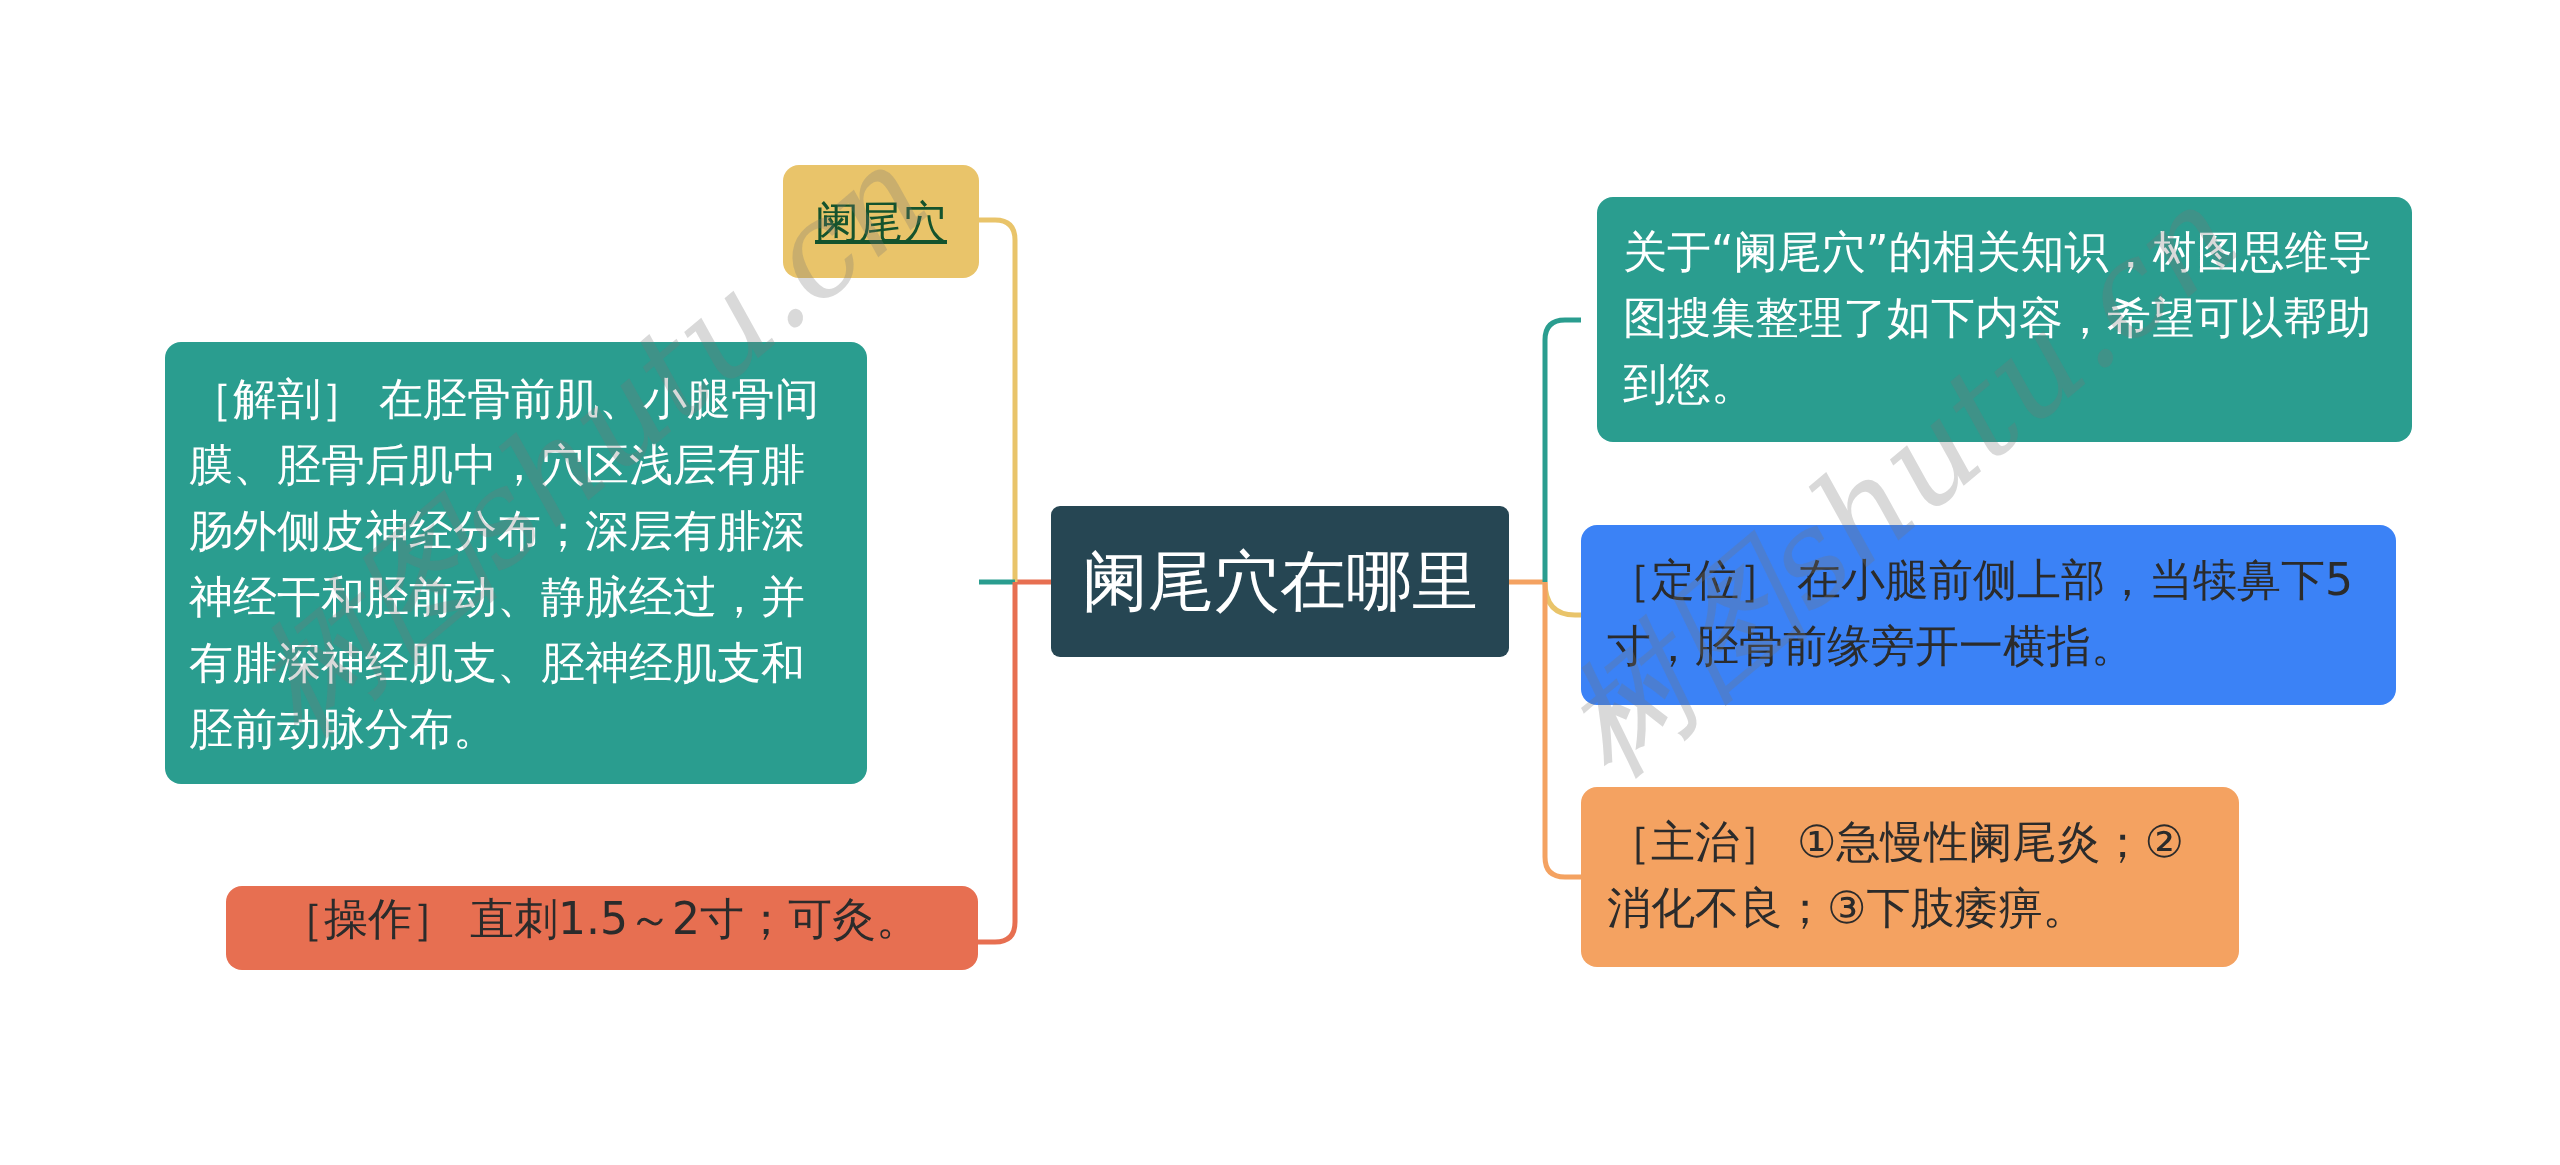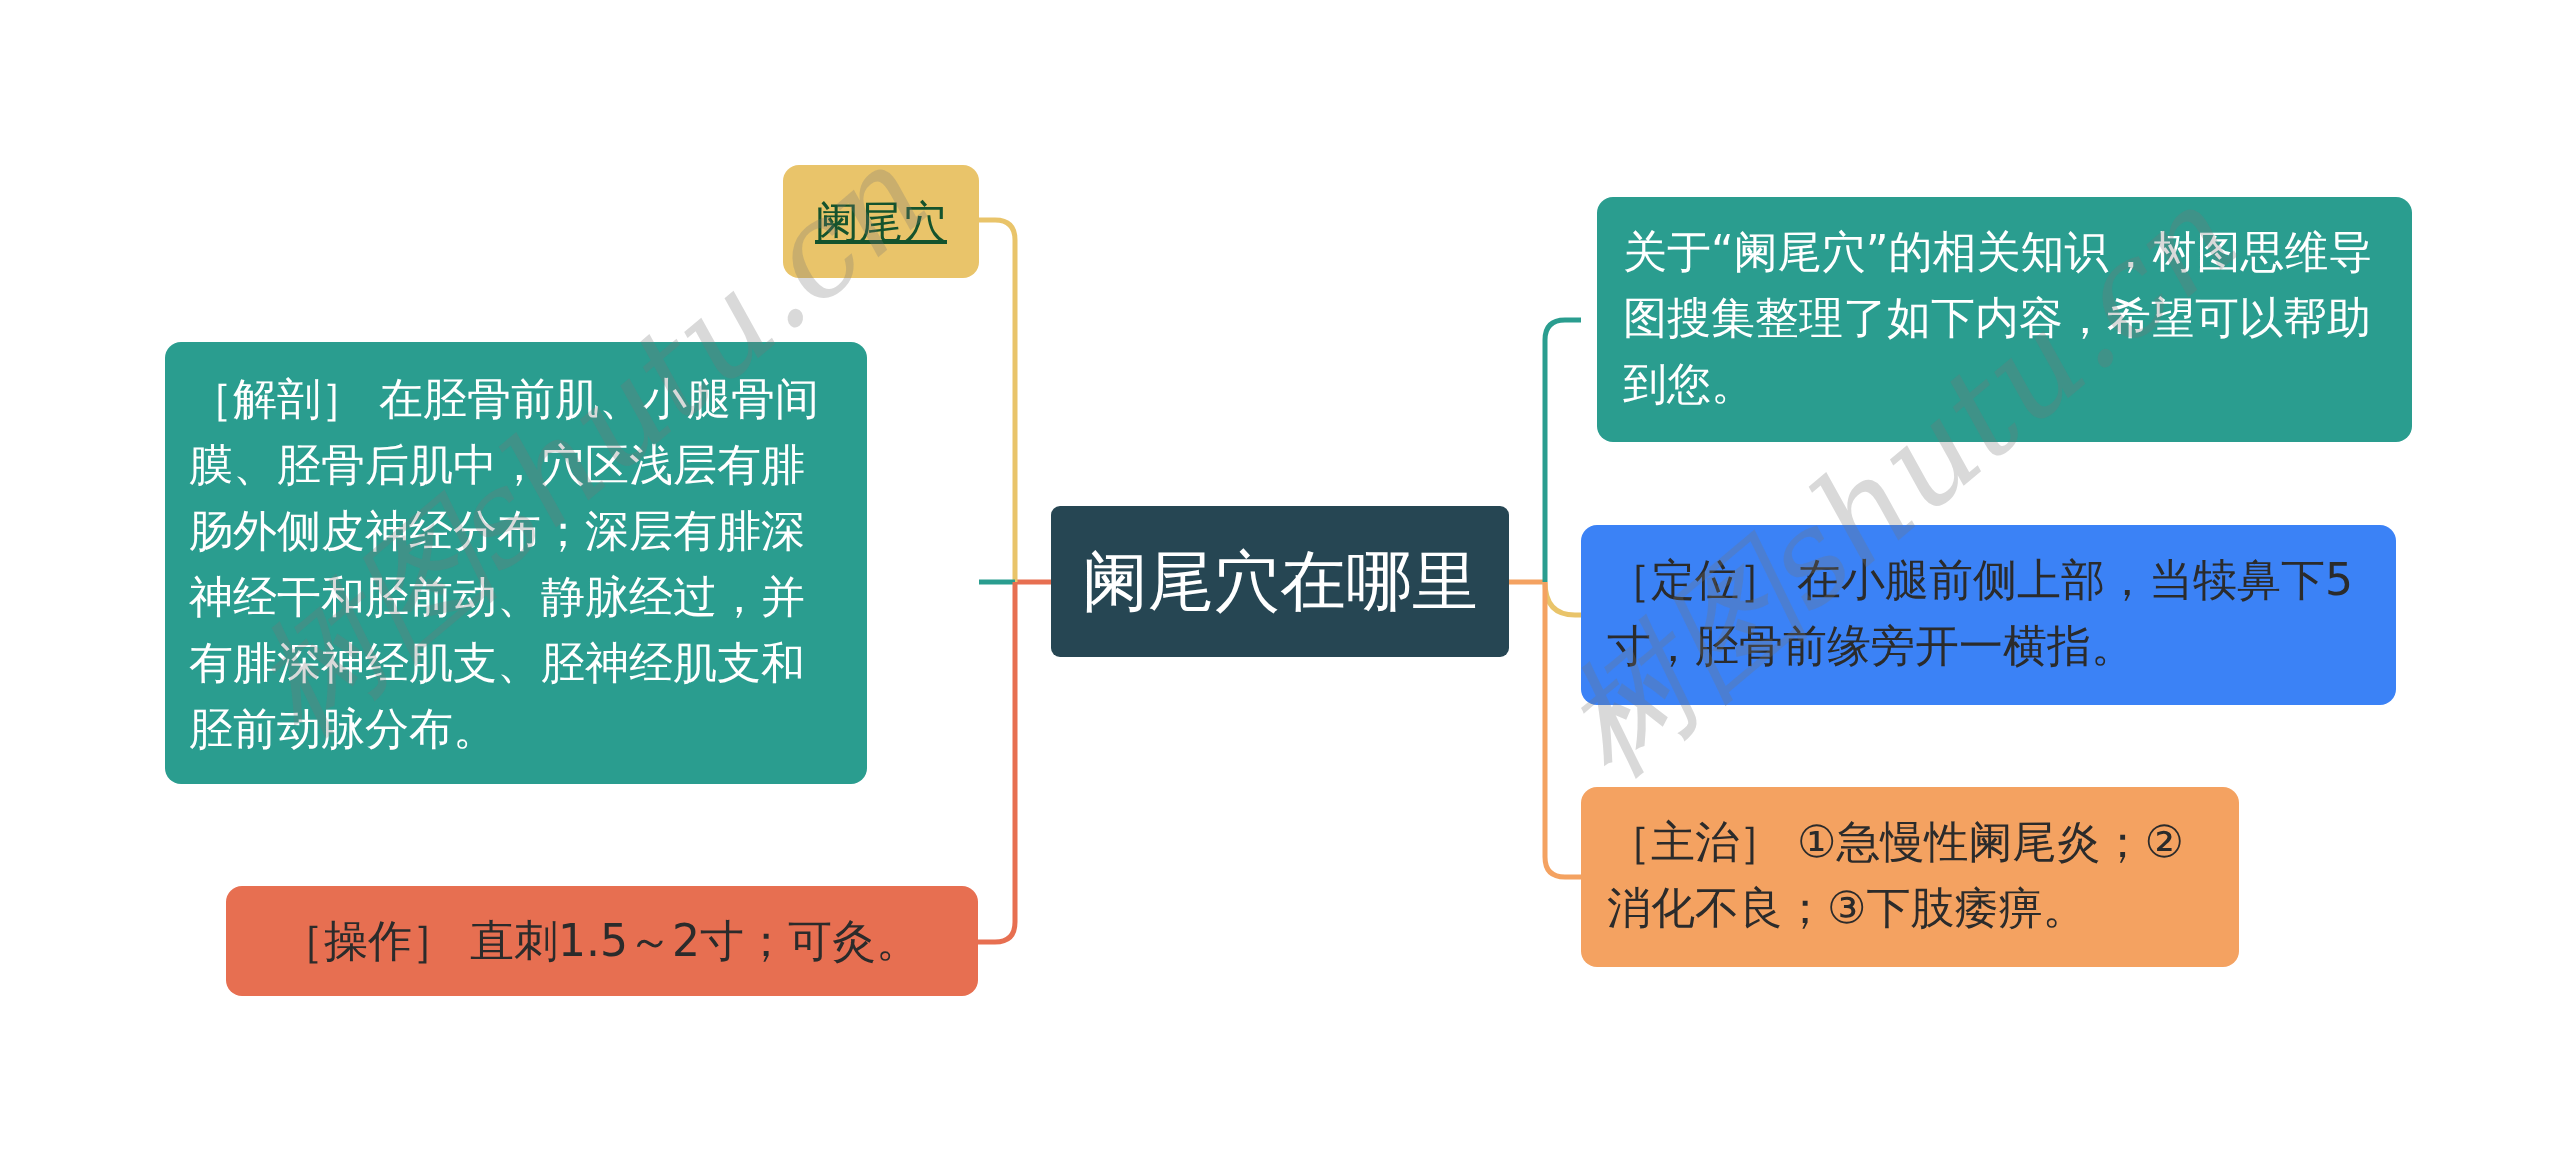--- a/index.html
+++ b/index.html
@@ -17,23 +17,23 @@
       left: 1051px; top: 506px; width: 458px; height: 151px;
       background: #264653; color: #ffffff; font-size: 66px;
       display: flex; align-items: center; justify-content: center;
       border-radius: 9px;
     }
     .n-topic { left: 783px; top: 165px; width: 196px; height: 113px;
       background: #E9C46A; color: #14532d;
       display: flex; align-items: center; justify-content: center; text-decoration: underline; }
     .n-anat { left: 165px; top: 342px; width: 702px; height: 442px;
       background: #2A9D8F; color: #ffffff; padding: 24px 40px 20px 24px; }
-    .n-op { left: 226px; top: 886px; width: 752px; height: 110px;
+    .n-op { left: 226px; top: 886px; width: 752px; height: 84px;
       background: #E76F51; color: #2b2b2b;
-      display: flex; align-items: center; padding-left: 54px; }
+      display: flex; padding-left: 54px; }
     .n-intro { left: 1581px; top: 197px; width: 815px; height: 245px;
       background: #2A9D8F; color: #ffffff; padding: 22px 24px 20px 26px; margin-left: 16px; }
     .n-loc { left: 1581px; top: 525px; width: 815px; height: 180px;
       background: #3b82f6; color: #2b2b2b; padding: 22px 24px 20px 26px; }
     .n-main { left: 1581px; top: 787px; width: 658px; height: 180px;
       background: #F4A261; color: #2b2b2b; padding: 22px 24px 20px 26px; }
     svg.links { position: absolute; left: 0; top: 0; }
     .watermark {
       position: absolute; color: rgba(120,120,120,0.28);
       font-family: "DejaVu Serif", "Liberation Serif", serif;

